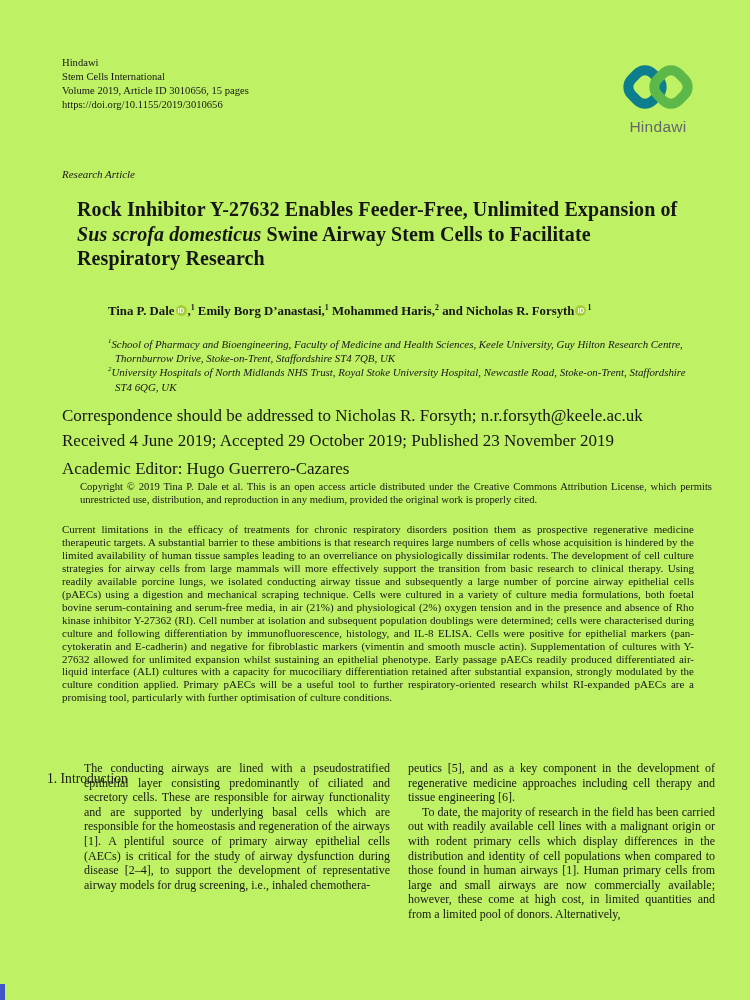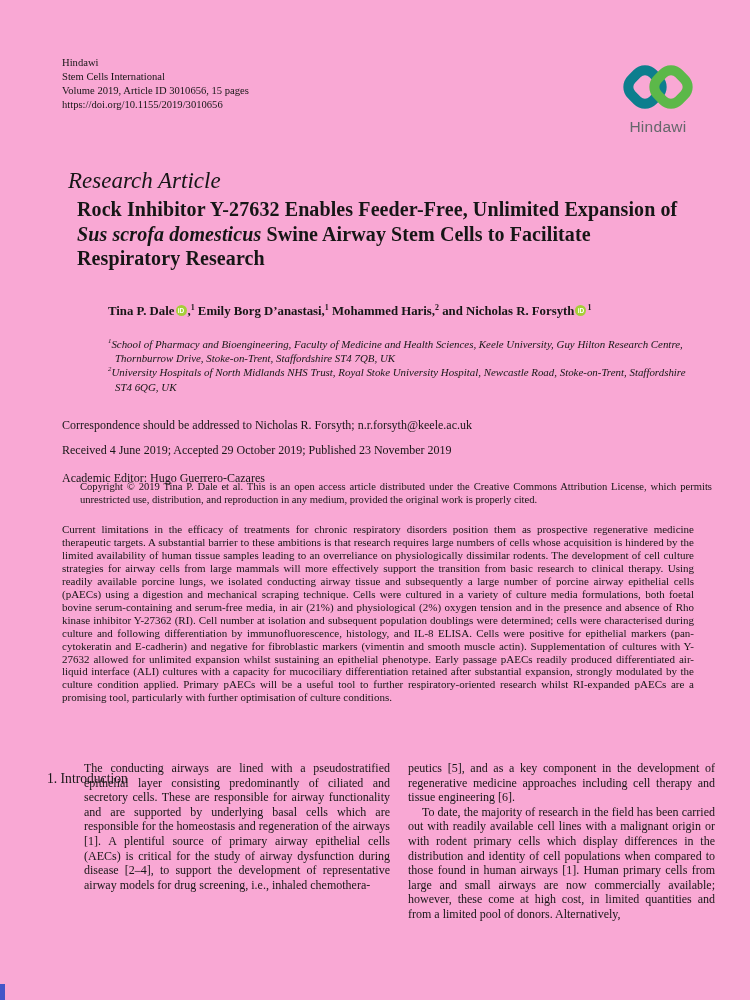--- a/index.html
+++ b/index.html
@@ -1,36 +1,36 @@
 <!DOCTYPE html>
 <html><head>
 <meta charset="utf-8">
 <style>
   * { margin: 0; padding: 0; box-sizing: border-box; }
   html, body { width: 750px; height: 1000px; background: #ffffff; overflow: hidden; }
   .page {
-    position: relative; width: 750px; height: 1000px; background: #f9a8d4;
+    position: relative; width: 750px; height: 1000px; background: #bef264;
     font-family: "Liberation Serif", serif; color: #161616;
   }
   .hdr { position: absolute; left: 62px; top: 56px; font-size: 10.6px; line-height: 14px; }
   .logo-wrap { position: absolute; left: 608px; top: 58px; width: 100px; text-align: center; }
   .logo-word { font-family: "Liberation Sans", sans-serif; font-size: 15.5px; color: #65676b; letter-spacing: 0.3px; margin-top: -2px; }
-  .article-type { position: absolute; left: 62px; top: 168px; font-size: 23px; font-style: italic; margin-left: 6px; }
+  .article-type { position: absolute; left: 62px; top: 168px; font-size: 11px; font-style: italic; }
   .title { position: absolute; left: 62px; top: 197px; width: 612px; font-size: 20px; font-weight: bold; line-height: 24.5px; letter-spacing: 0.1px; margin-left: 15px; }
   .authors { position: absolute; left: 108px; top: 304px; width: 590px; font-size: 12.8px; font-weight: bold; }
   .authors sup, .affs sup { font-size: 0.62em; vertical-align: super; line-height: 0; }
   .orcid {
     display: inline-block; width: 11px; height: 11px; border-radius: 50%;
     background: #a6ce39; color: #ffffff; font-family: "Liberation Sans", sans-serif;
     font-size: 6.5px; font-weight: bold; text-align: center; line-height: 11px;
     vertical-align: 2px; margin: 0 1px;
   }
   .affs { position: absolute; left: 108px; top: 337px; width: 592px; font-size: 10.9px; font-style: italic; line-height: 14.2px; }
   .aff { padding-left: 7px; text-indent: -7px; }
-  .meta-line { position: absolute; left: 62px; font-size: 12px; margin-top: 12px; }
+  .meta-line { position: absolute; left: 62px; font-size: 17px; }
   .copyright { position: absolute; left: 62px; top: 480px; width: 632px; font-size: 10.6px; line-height: 13.2px; text-align: justify; margin-left: 18px; }
   .abstract { position: absolute; left: 62px; top: 523px; width: 632px; font-size: 11px; line-height: 12.95px; text-align: justify; }
   .sec-heading { position: absolute; left: 47px; top: 771px; font-size: 13.6px; font-weight: normal; }
   .col { position: absolute; top: 761px; font-size: 12px; line-height: 14.6px; text-align: justify; margin-left: 22px; }
   .col-left { left: 62px; width: 306px; }
   .col-right { left: 386px; width: 307px; }
   .col p.indented { text-indent: 14px; }
   .edge-marker { position: absolute; left: 0; top: 984px; width: 5px; height: 16px; background: #4356c8; }
 </style>
 </head>

